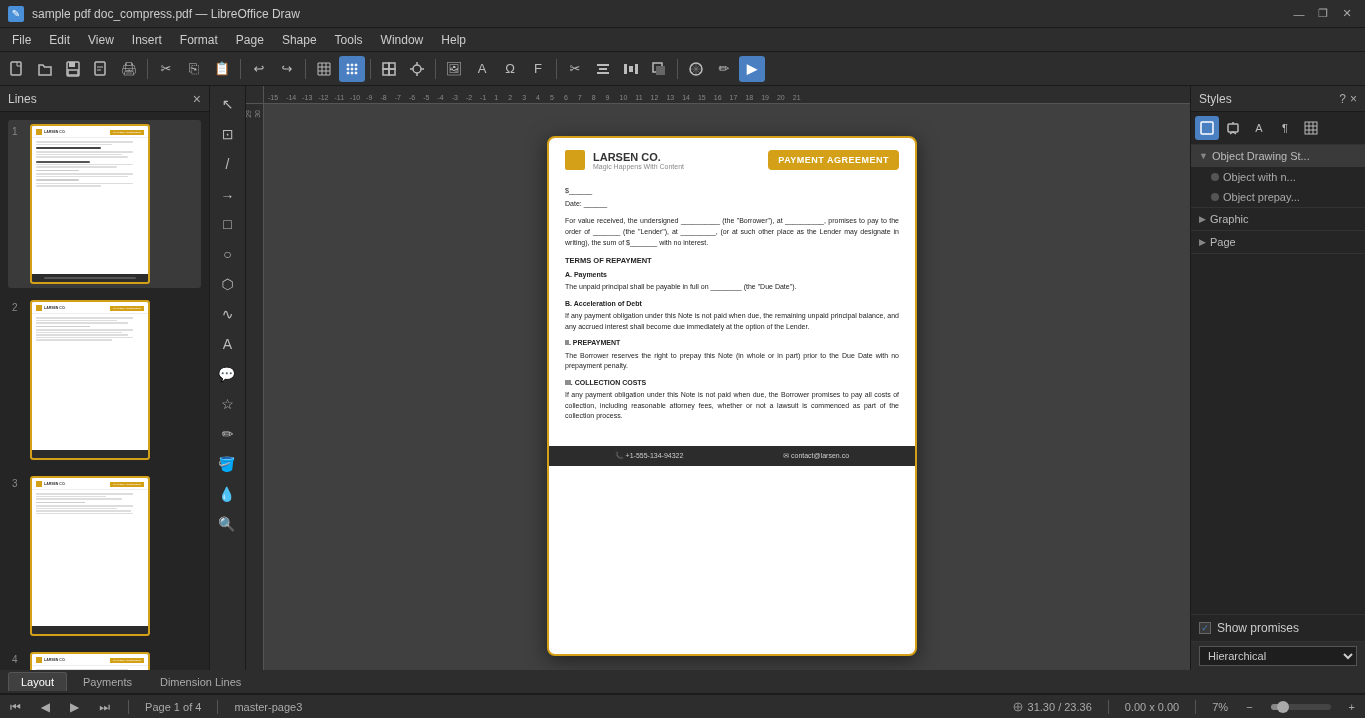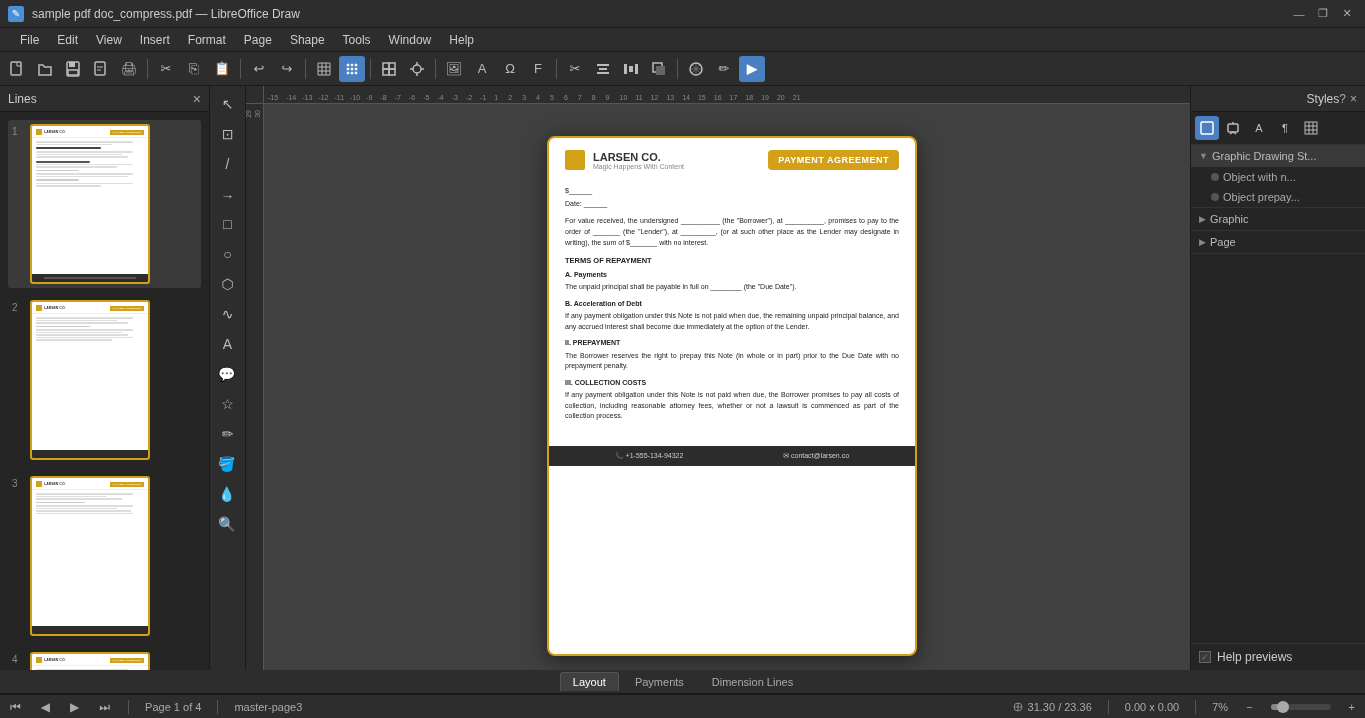--- a/index.html
+++ b/index.html
@@ -20,21 +20,21 @@
     .title-bar-text { font-size: 12px; color: #ccc; }
     .title-bar-controls { display: flex; gap: 4px; }
     .title-btn { width: 20px; height: 20px; display: flex; align-items: center; justify-content: center; cursor: pointer; font-size: 11px; color: #aaa; }
 
     
     .menu-bar {
       background: #2d2d2d;
       height: 24px;
       display: flex;
       align-items: center;
-      padding: 0 12px;
+      padding: 0 4px;
       border-bottom: 1px solid #1a1a1a;
       gap: 2px;
     }
     .menu-item { padding: 2px 8px; font-size: 12px; color: #ccc; cursor: pointer; border-radius: 2px; }
 
     
     .toolbar {
       background: #2d2d2d;
       height: 34px;
       display: flex;
@@ -166,21 +166,21 @@
     
     .styles-panel {
       width: 175px;
       background: #252525;
       border-left: 1px solid #1a1a1a;
       display: flex;
       flex-direction: column;
       flex-shrink: 0;
     }
     .styles-header {
-      display: flex; align-items: center; justify-content: flex-end;
+      display: flex; align-items: center; justify-content: space-between;
       padding: 4px 8px;
       background: #2d2d2d;
       border-bottom: 1px solid #1a1a1a;
       height: 26px;
     }
     .styles-title { font-size: 12px; color: #ccc; }
     .styles-controls { display: flex; gap: 4px; }
     .styles-icon-btn { cursor: pointer; color: #aaa; font-size: 12px; }
 
     .styles-type-bar {
@@ -252,21 +252,20 @@
 
     
     .tab-bar {
       height: 24px;
       background: #2d2d2d;
       border-bottom: 1px solid #1a1a1a;
       display: flex;
       align-items: center;
       padding: 0 8px;
       gap: 4px;
-      justify-content: center;
     }
     .tab-item {
       padding: 3px 12px;
       font-size: 11px;
       cursor: pointer;
       border-radius: 3px 3px 0 0;
       color: #aaa;
     }
     .tab-item.active {
       background: #404040;
@@ -672,21 +671,21 @@
             <path d="M1 5h12M1 9h12M5 1v12M9 1v12"></path>
           </svg>
       </div>
     </div>
 
     <div class="styles-list">
 
       <div class="style-group">
         <div class="style-group-header active">
           <span class="style-chevron">▼</span>
-          <span>Graphic Drawing St...</span>
+          <span>Object Drawing St...</span>
         </div>
         <div class="style-item">
           <div class="style-item-dot"></div>
           <span>Object with n...</span>
         </div>
         <div class="style-item">
           <div class="style-item-dot"></div>
           <span>Object prepay...</span>
         </div>
       </div>
@@ -702,23 +701,30 @@
         <div class="style-group-header">
           <span class="style-chevron">▶</span>
           <span>Page</span>
         </div>
       </div>
 
     </div>
 
     <div class="show-previews-row">
       <div class="checkbox-custom">✓</div>
-      <span>Help previews</span>
-    </div>
-
+      <span>Show promises</span>
+    </div>
+
+    <div class="hierarchical-bar">
+      <select class="hierarchical-select">
+        <option>Hierarchical</option>
+        <option>List</option>
+        <option>Custom</option>
+      </select>
+    </div>
 
   </div>
 </div>
 
 <div class="tab-bar">
   <div class="tab-item active">Layout</div>
   <div class="tab-item">Payments</div>
   <div class="tab-item">Dimension Lines</div>
 </div>
 

